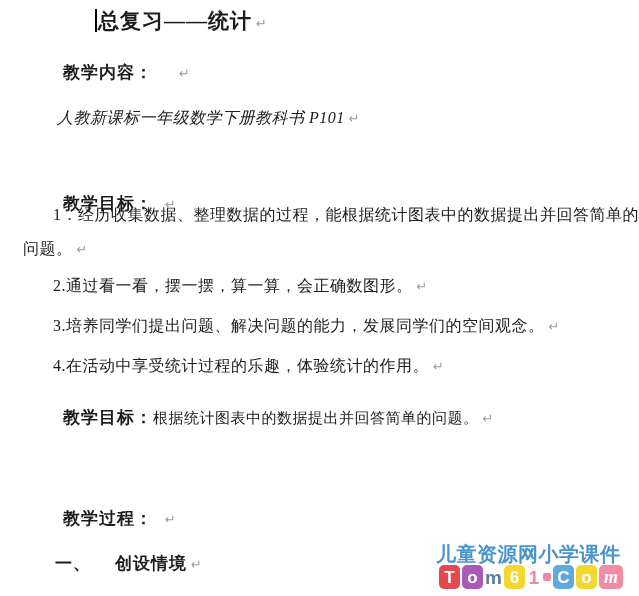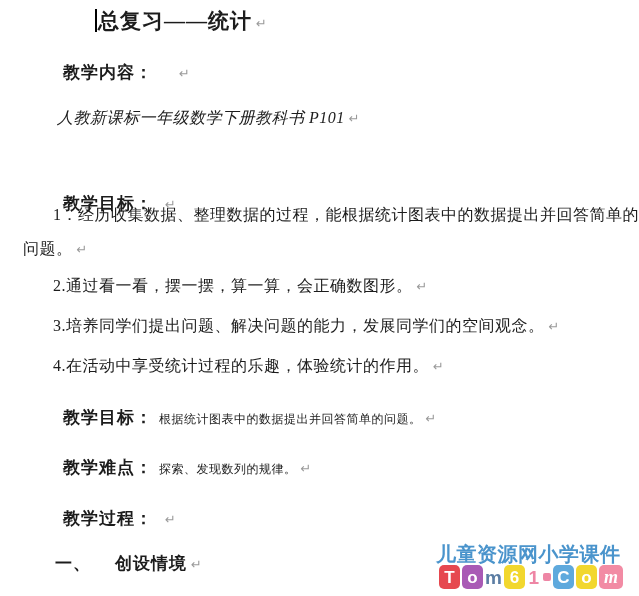--- a/index.html
+++ b/index.html
@@ -23,21 +23,21 @@
   .textbook{left:57px;top:108px;font-style:italic;}
   .goal-wrap{
     left:23px;top:198px;width:620px;white-space:normal;
     text-indent:30px;line-height:34px;
   }
   .goal2{left:53px;top:276px;}
   .goal3{left:53px;top:316px;}
   .goal4{left:53px;top:356px;}
   .key-line{left:63px;top:406px;}
   .diff-line{left:63px;top:456px;}
-  .inline-body{font-size:12px;font-weight:normal;letter-spacing:0.5px;margin-left:6px;}
+  .inline-body{font-size:15px;font-weight:normal;letter-spacing:0.5px;}
   .section-one{left:55px;top:552px;font-size:17px;font-weight:bold;letter-spacing:1px;}
   .section-title-gap{margin-left:24px;}
   .pilcrow{
     font-size:13px;color:#9a9a9a;font-weight:normal;letter-spacing:0;
     font-family:"DejaVu Sans",sans-serif;margin-left:4px;
   }
   .pilcrow.gap-wide{margin-left:26px;}
   .pilcrow.gap-med{margin-left:12px;}
   
   .wm-text{
@@ -96,23 +96,20 @@
   </div>
 
   <div class="line body-text goal4">
     <span>4.在活动中享受统计过程的乐趣，体验统计的作用。</span><span class="pilcrow">↵</span>
   </div>
 
   <div class="line h-bold key-line">
     <span>教学目标：</span><span class="inline-body">根据统计图表中的数据提出并回答简单的问题。</span><span class="pilcrow">↵</span>
   </div>
 
-  <div class="line h-bold diff-line">
-    <span>教学难点：</span><span class="inline-body">探索、发现数列的规律。</span><span class="pilcrow">↵</span>
-  </div>
 
   <div class="line h-bold h-process">
     <span>教学过程：</span><span class="pilcrow gap-med">↵</span>
   </div>
 
   <div class="line section-one">
     <span>一、</span><span class="section-title-gap">创设情境</span><span class="pilcrow">↵</span>
   </div>
 
   <div class="line wm-text" id="wm-site-name" style="color: rgb(74, 148, 204);">儿童资源网小学课件</div>

